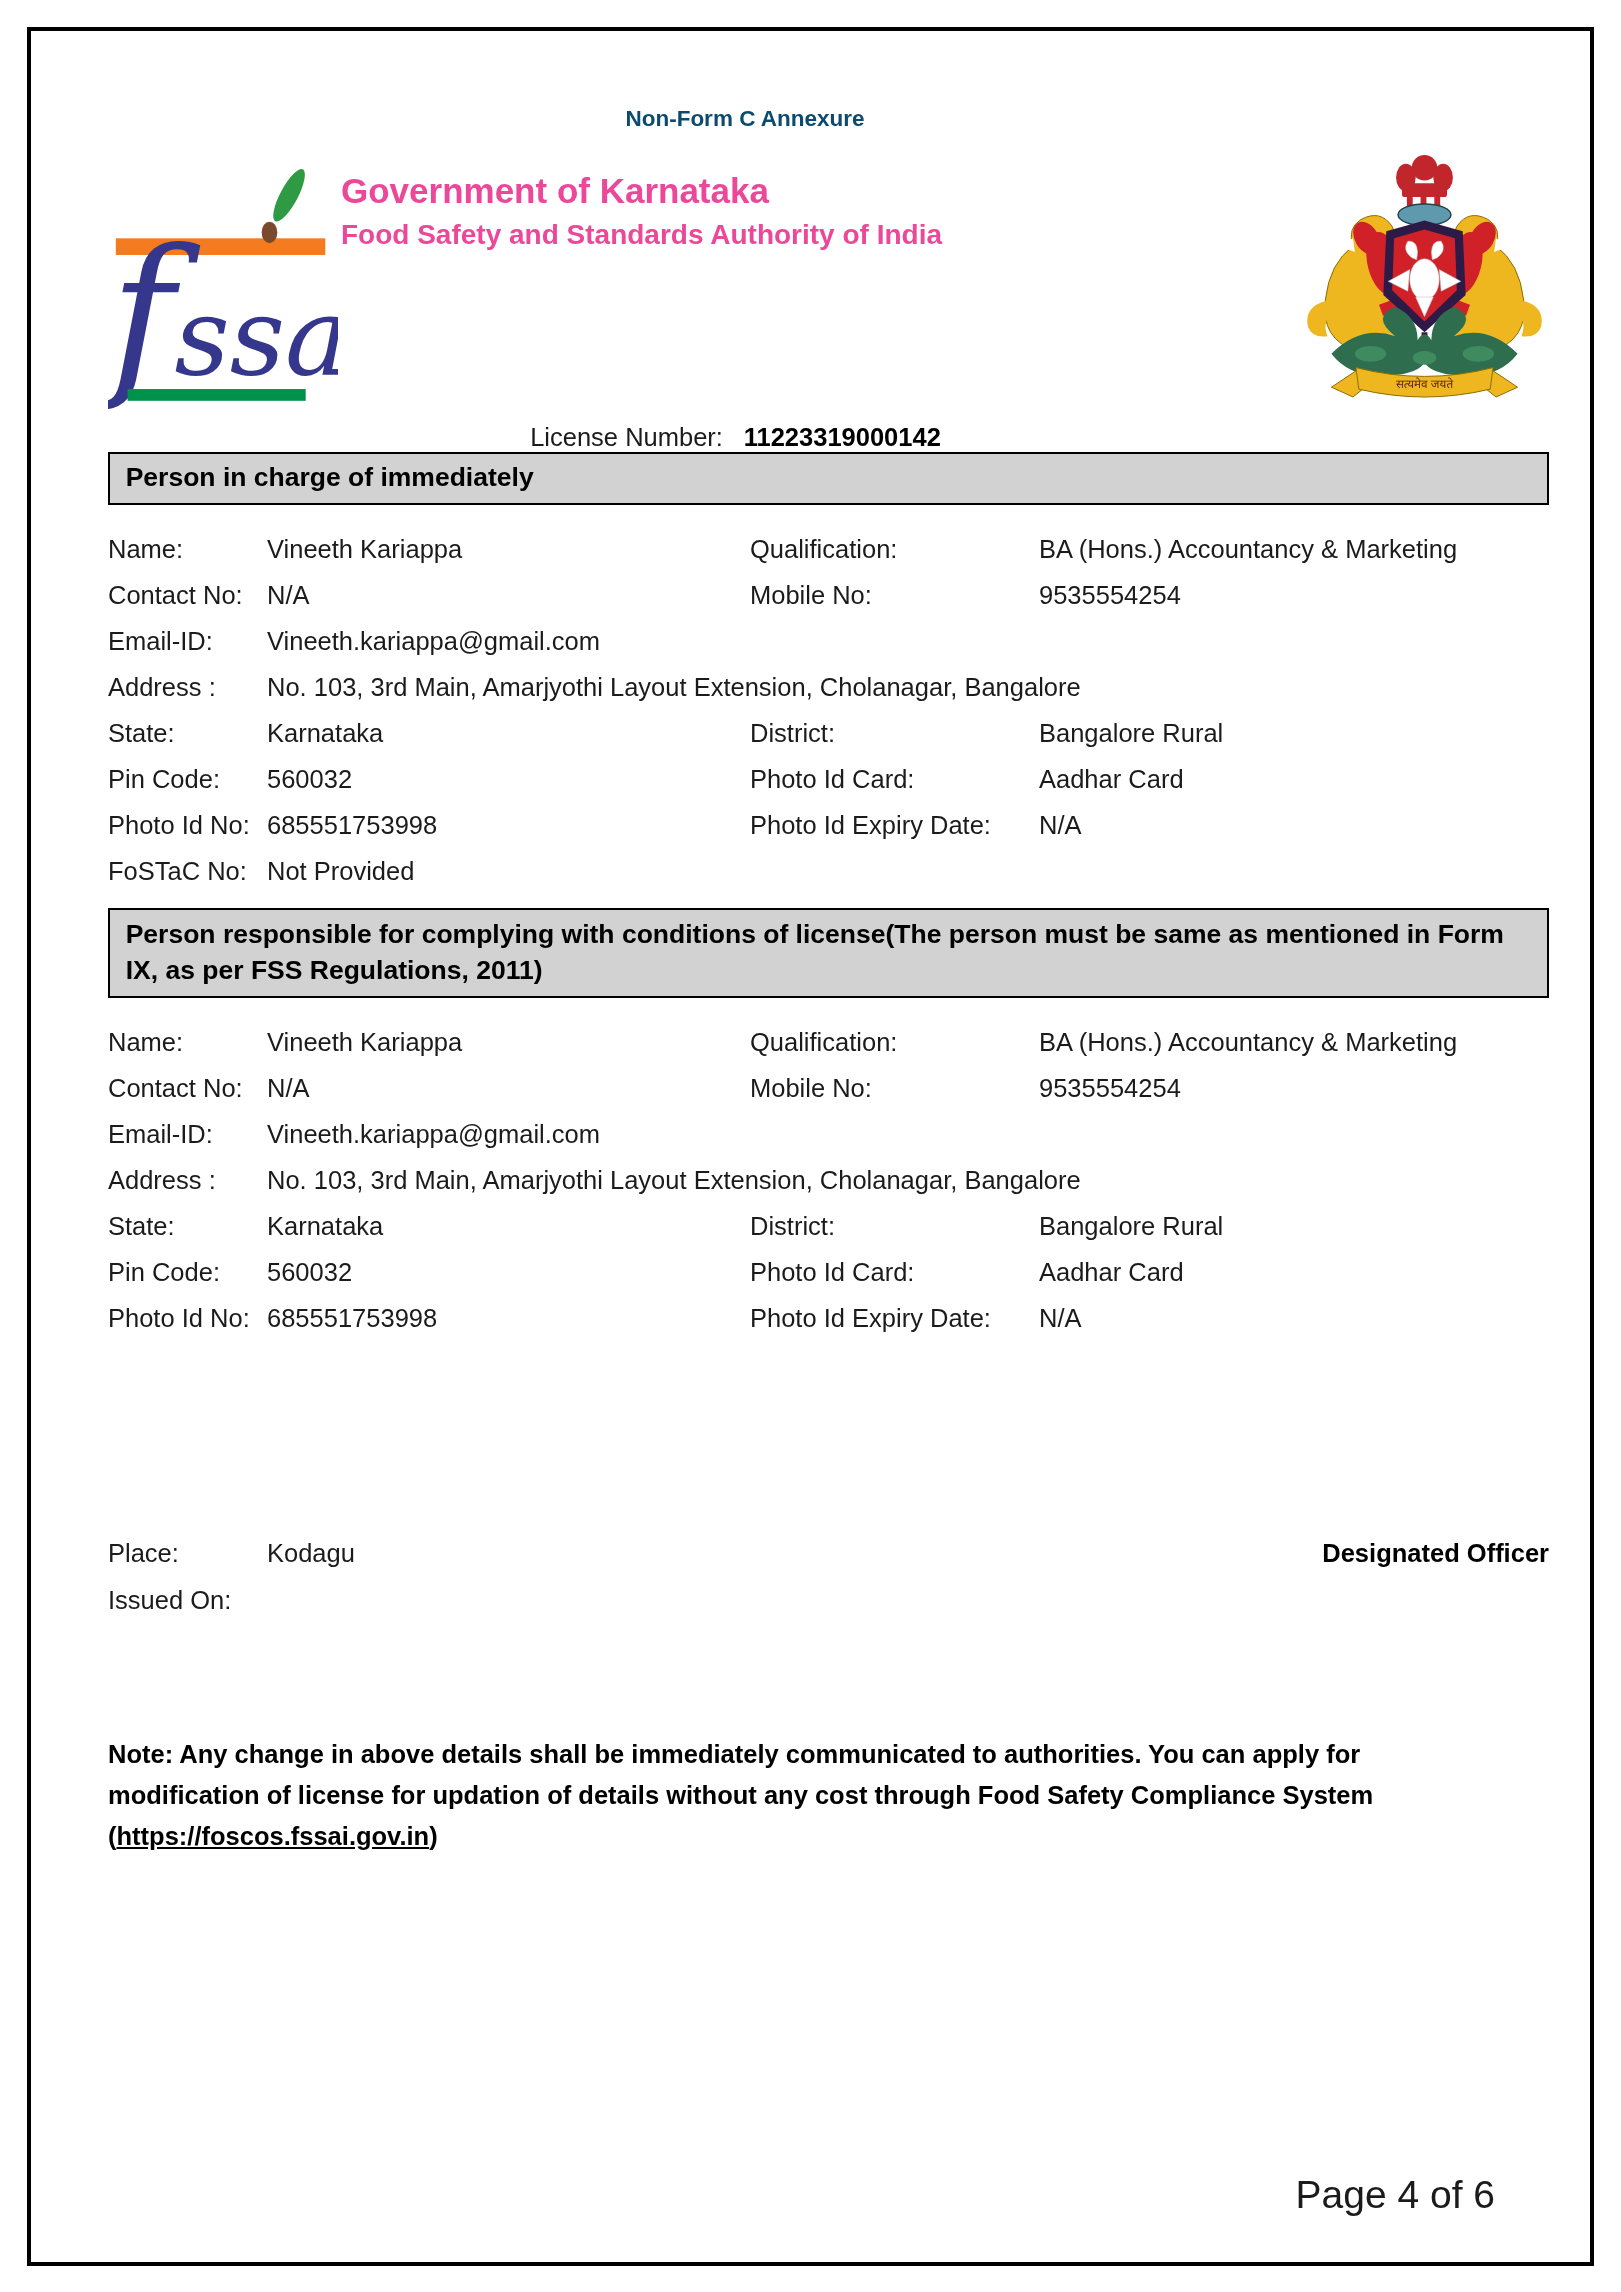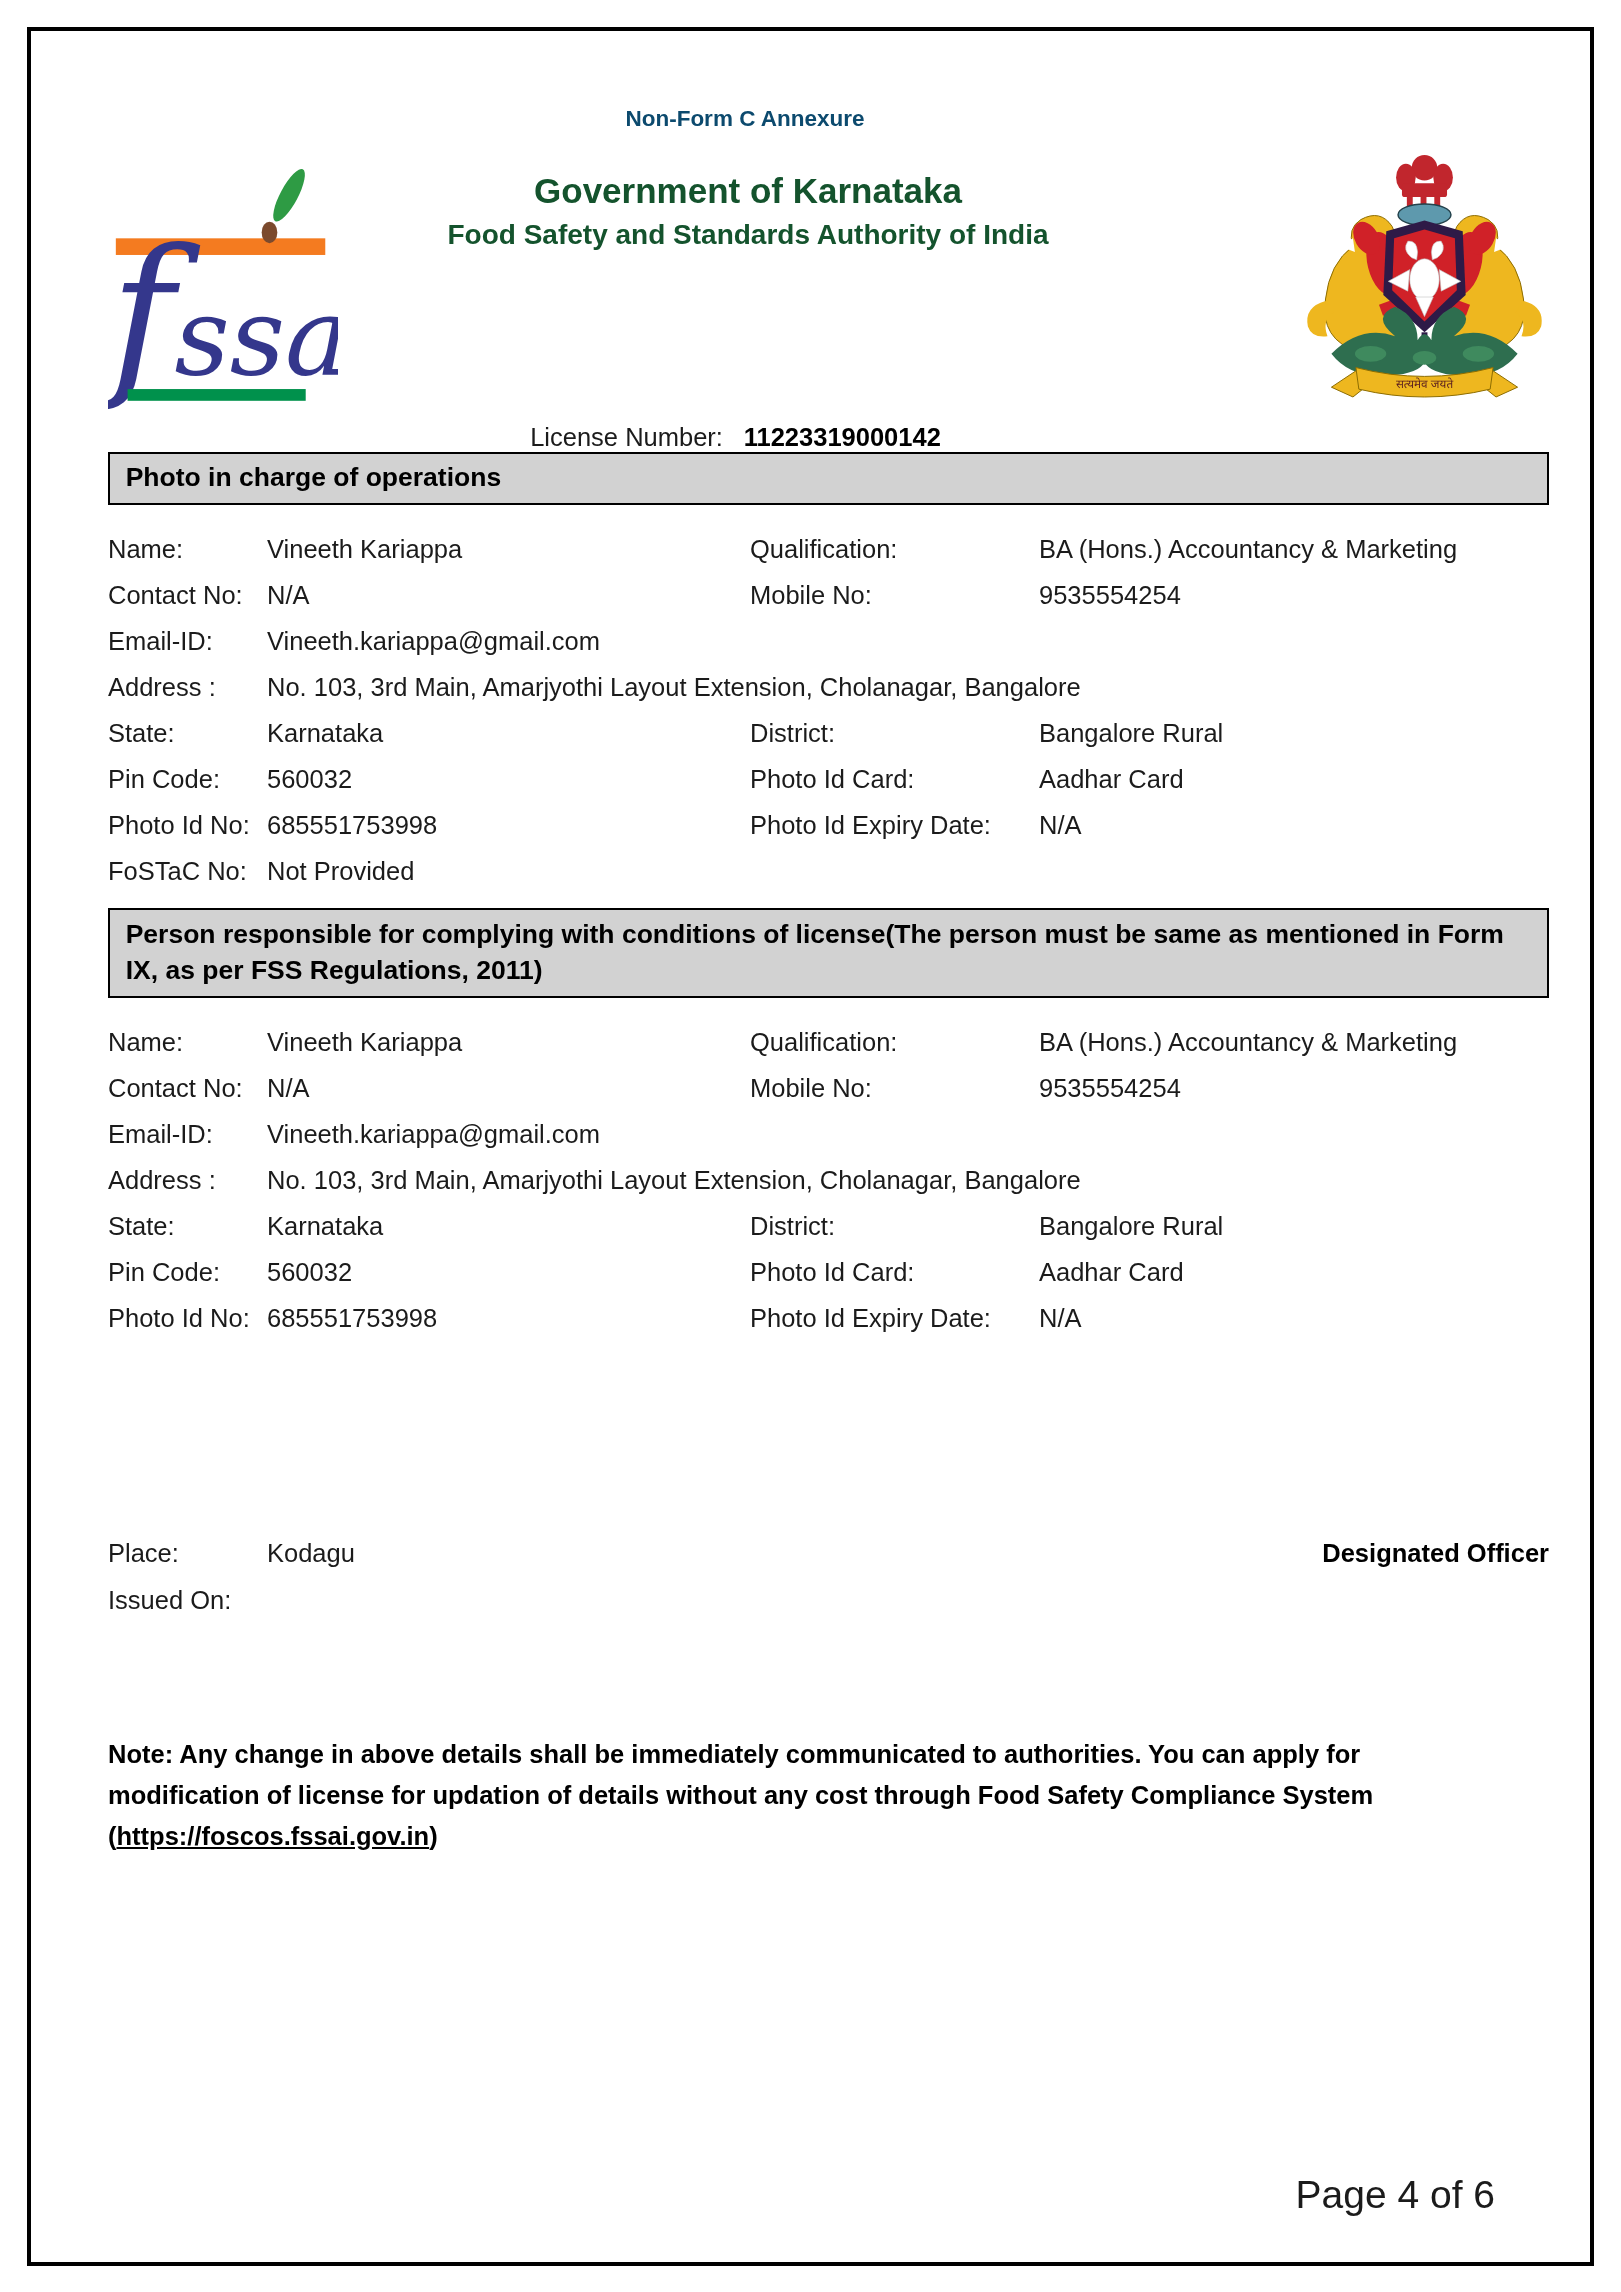--- a/index.html
+++ b/index.html
@@ -8,21 +8,21 @@
     font-family:"Liberation Sans", sans-serif; color:#1b1b1b; overflow:hidden;
   }
   .page-border { position:absolute; left:27.4px; top:27.4px; right:27.4px; bottom:27.4px; border:4.9px solid #000; pointer-events:none; }
   .content { position:absolute; left:108px; top:32px; width:1441px; }
 
   .form-title { margin-top:74px; text-align:center; font-size:22.5px; font-weight:bold; color:#0c4a6e; padding-right:167px; }
 
   .header-row { margin-top:11.8px; display:flex; align-items:flex-start; height:269px; }
   .logo-box { width:233px; flex:0 0 auto; }
   .emblem-box { width:247px; flex:0 0 auto; }
-  .header-titles { flex:1 1 auto; text-align:center; padding-right:147px; padding-top:25.5px; color:#14532d; }
+  .header-titles { flex:1 1 auto; text-align:left; padding-right:147px; padding-top:25.5px; color:#ec4899; }
   .gov-title { font-size:35px; font-weight:bold; line-height:1.25; }
   .sub-title { font-size:28px; font-weight:bold; line-height:1.55; }
 
   .license-row { margin-top:9.8px; text-align:center; font-size:25.5px; padding-right:186px; }
   .license-row .num { font-weight:bold; margin-left:13.7px; color:#000; }
 
   .section-header {
     margin-top:0; background:#d2d2d2; border:2.9px solid #000; color:#000;
     font-size:26.5px; font-weight:bold; padding:6.9px 15.7px; line-height:1.35;
   }
@@ -115,21 +115,21 @@
           <text x="125" y="249" text-anchor="middle" font-size="12" fill="#5b1f1f">सत्यमेव जयते</text>
         </svg>
       </div>
     </div>
 
     <div class="license-row">
       <span>License Number:</span>
       <span class="num">11223319000142</span>
     </div>
 
-    <div class="section-header">Photo in charge of operations</div>
+    <div class="section-header">Person in charge of immediately</div>
 
     <div class="details">
       <div class="row">
         <span class="cell">Name:</span>
         <span class="cell">Vineeth Kariappa</span>
         <span class="cell">Qualification:</span>
         <span class="cell">BA (Hons.) Accountancy &amp; Marketing</span>
       </div>
       <div class="row">
         <span class="cell">Contact No:</span>

